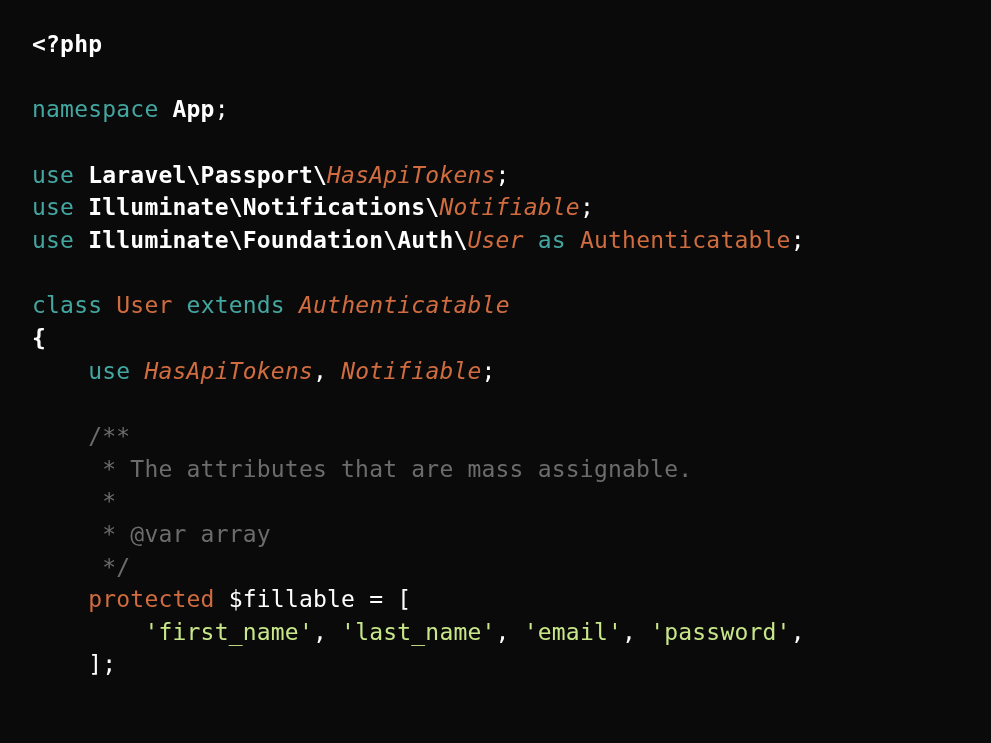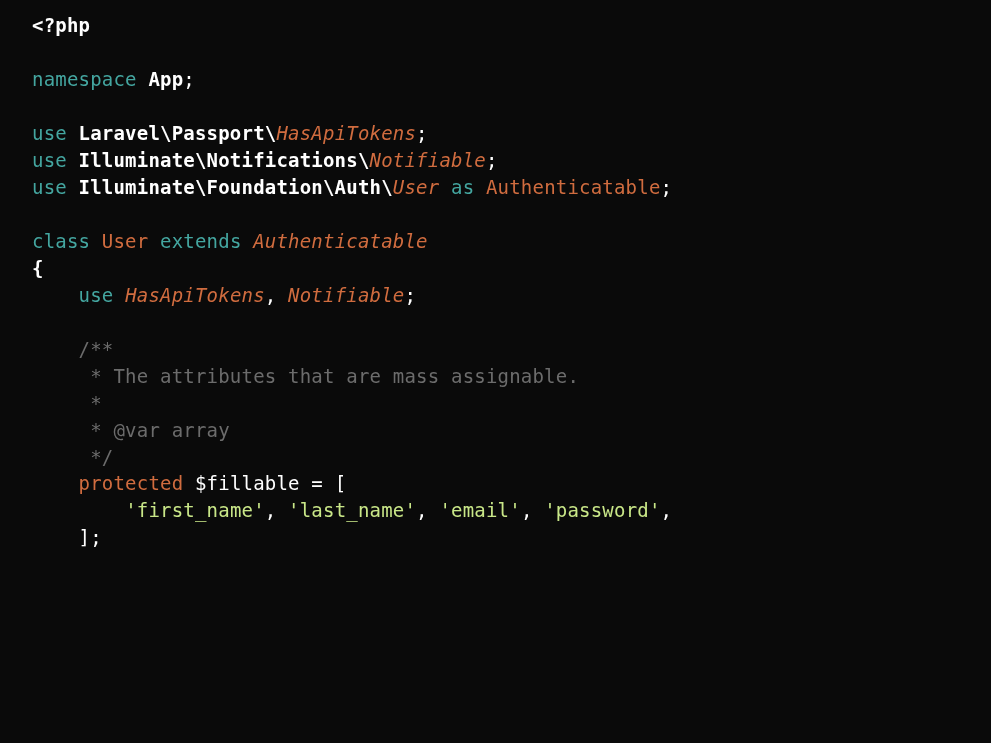--- a/index.html
+++ b/index.html
@@ -5,23 +5,23 @@
   html, body {
     margin: 0;
     padding: 0;
     background: #0a0a0a;
     width: 991px;
     height: 743px;
     overflow: hidden;
   }
   pre.code {
     margin: 0;
-    padding: 12px 32px;
+    padding: 28px 32px;
     font-family: "Menlo", "Consolas", "DejaVu Sans Mono", monospace;
-    font-size: 19px;
+    font-size: 23px;
     line-height: 1.42;
     color: #ffffff;
     white-space: pre;
     letter-spacing: 0.2px;
   }
   .kw-blue   { color: #44a6a0; }       
   .white     { color: #ffffff; font-weight: 600; }
   .cls       { color: #d06c3f; font-style: italic; }   
   .cls-n     { color: #d06c3f; }       
   .comment   { color: #6c6c6c; }

